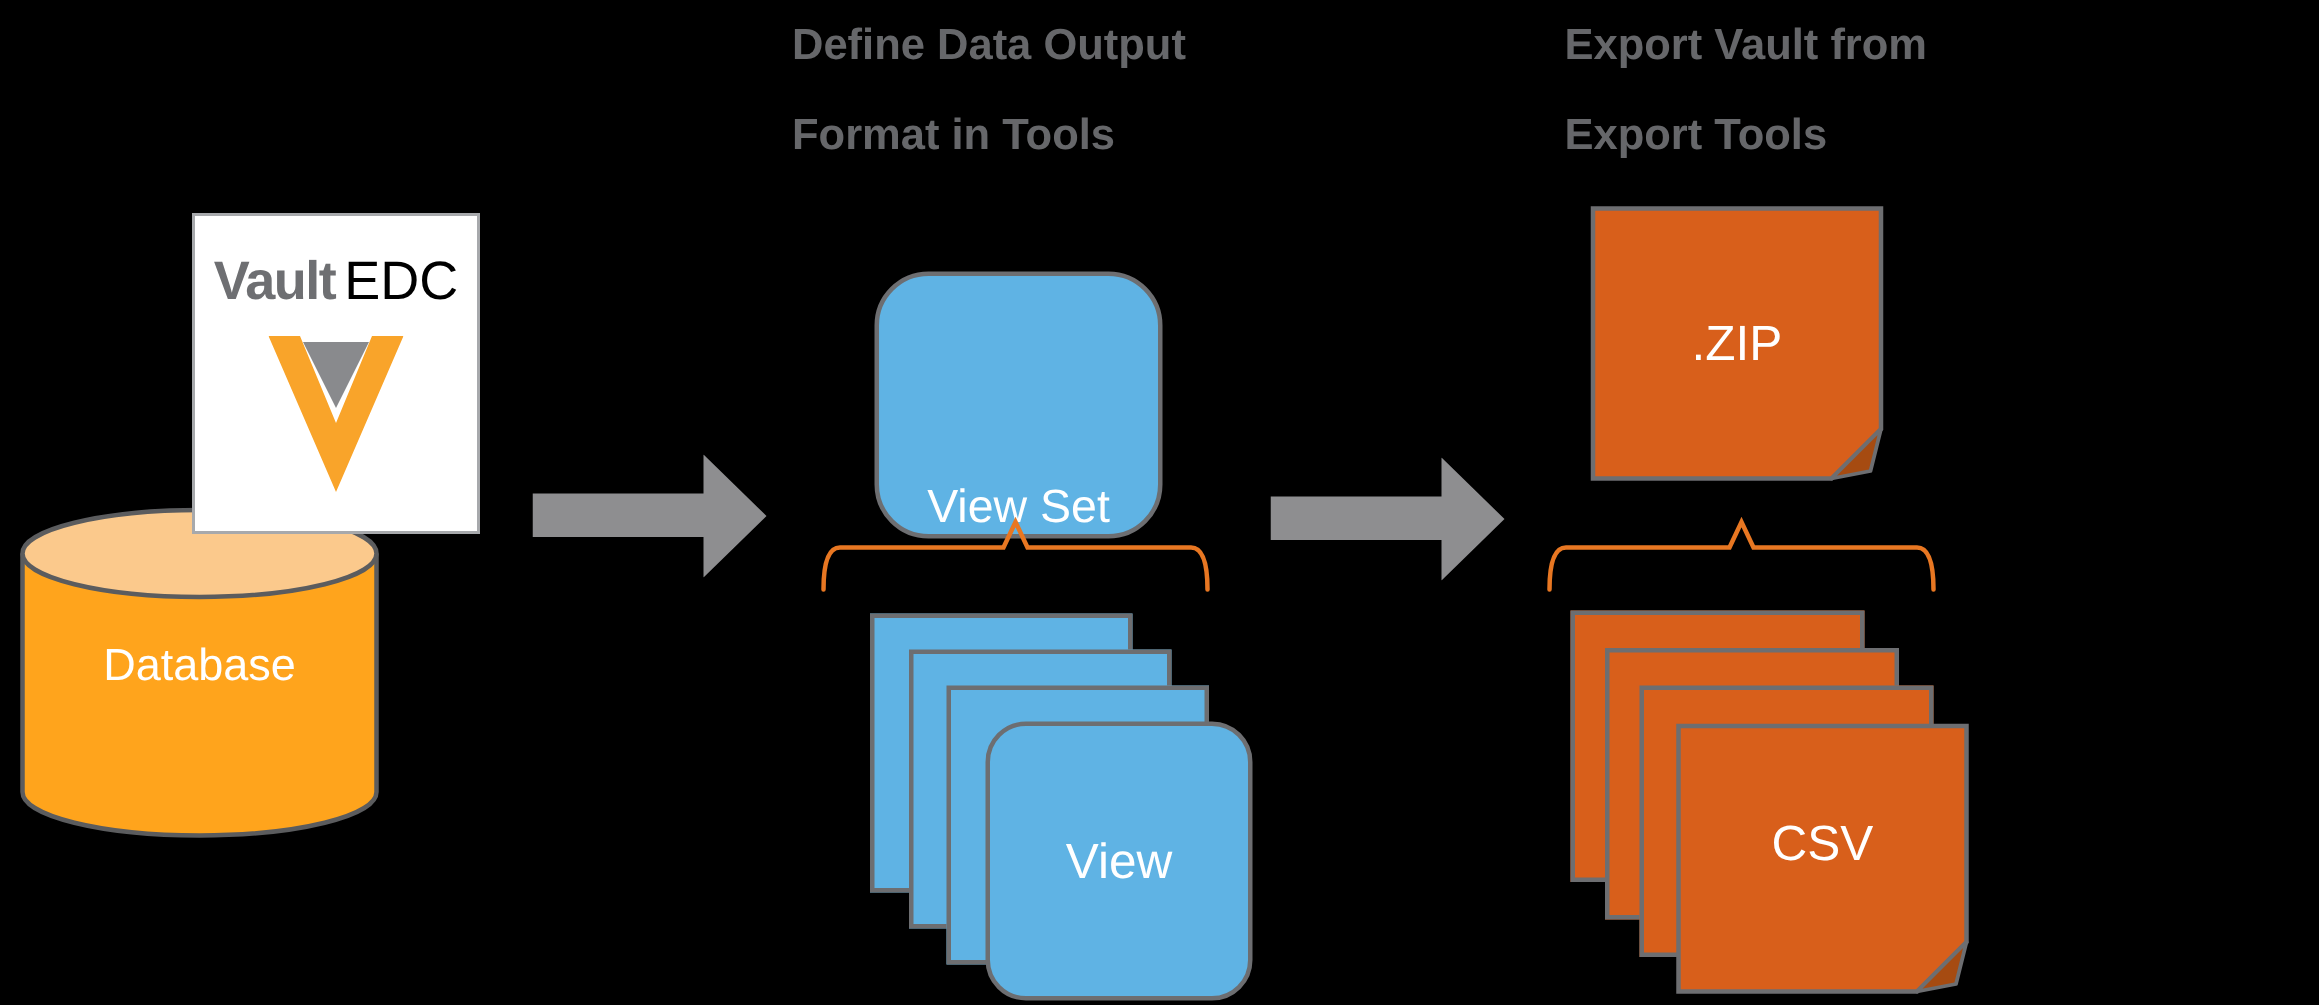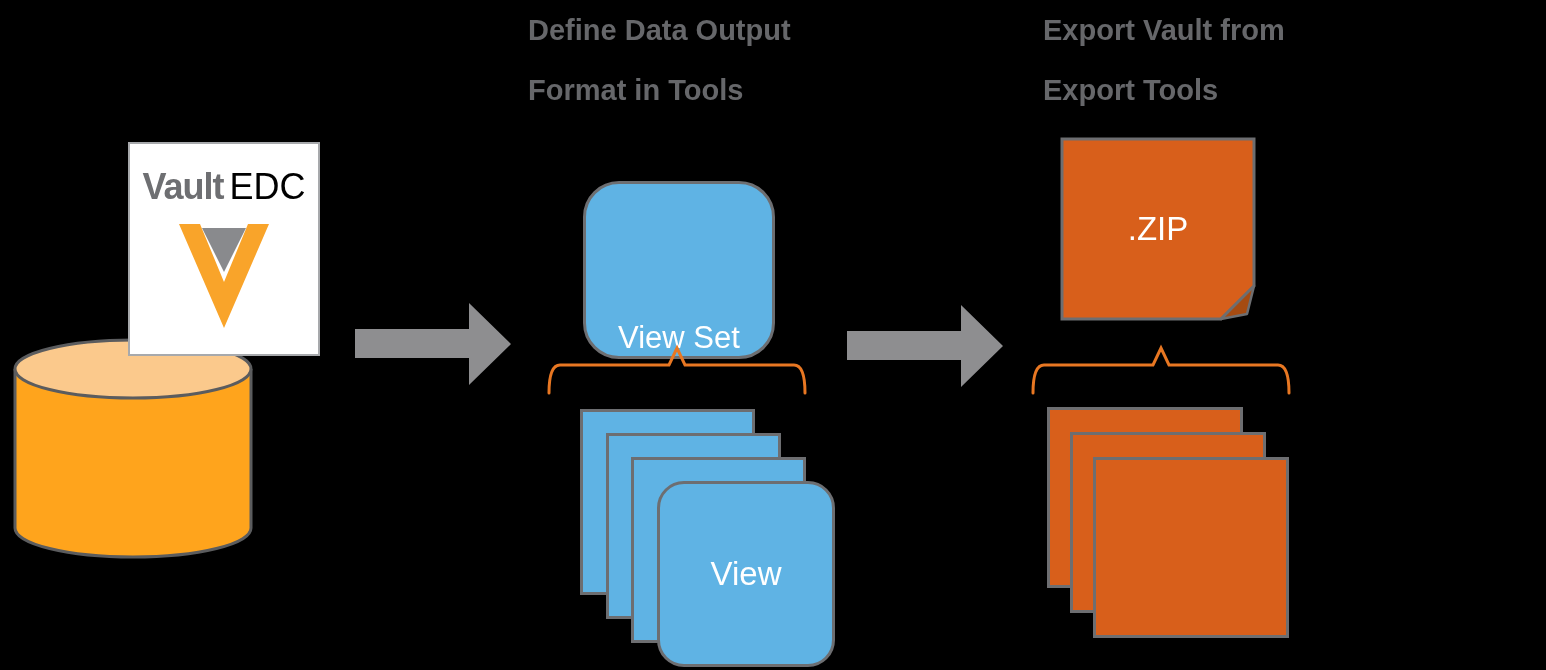--- a/index.html
+++ b/index.html
@@ -123,20 +123,21 @@
 
   <div class="heading" style="left:32px;">
   </div>
 
   <svg class="cylinder" width="242" height="225" viewBox="0 0 242 225">
     <path d="M3,32 L3,191 A118,29 0 0 0 239,191 L239,32" fill="#FFA41C" stroke="#5B5C5E" stroke-width="3"></path>
     <ellipse cx="121" cy="32" rx="118" ry="29" fill="#FBC98C" stroke="#5B5C5E" stroke-width="3"></ellipse>
   </svg>
 
   <div class="db-label">
+    <div>Database</div>
   </div>
 
   <div class="card">
     <div class="brand">
       <span class="vault">Vault</span><span class="edc">EDC</span>
     </div>
     <svg class="vlogo" width="90" height="104" viewBox="0 0 90 104">
       <polygon points="0,0 21,0 45,58 69,0 90,0 45,104" fill="#F9A42A"></polygon>
       <polygon points="23,4 67,4 45,48" fill="#898A8D"></polygon>
     </svg>
@@ -183,14 +184,21 @@
     <span class="shape-label">.ZIP</span>
   </div>
 
   <svg class="brace" style="left:1030px; top:344px;" width="262" height="52" viewBox="0 0 262 52">
     <path d="M3,49 Q3,21 14,21 L123,21 L131,4 L139,21 L248,21 Q259,21 259,49" fill="none" stroke="#E87722" stroke-width="3" stroke-linecap="round"></path>
   </svg>
 
   <div class="page orange" style="left:1047px; top:407px; width:196px; height:181px;"></div>
   <div class="page orange" style="left:1070px; top:432px; width:196px; height:181px;"></div>
   <div class="page orange" style="left:1093px; top:457px; width:196px; height:181px;"></div>
+  <div class="page-front" style="left:1117px; top:482px; width:196px; height:181px;">
+    <svg width="196" height="181" viewBox="0 0 196 181">
+      <polygon points="2,2 194,2 194,146 161,179 2,179" fill="#D85F1B" stroke="#6D6E71" stroke-width="3"></polygon>
+      <polygon points="161,179 194,146 187,174" fill="#A64B11" stroke="#6D6E71" stroke-width="2.5" stroke-linejoin="round"></polygon>
+    </svg>
+    <span class="shape-label csv-label">CSV</span>
+  </div>
 
 </div>
 
 </body></html>

